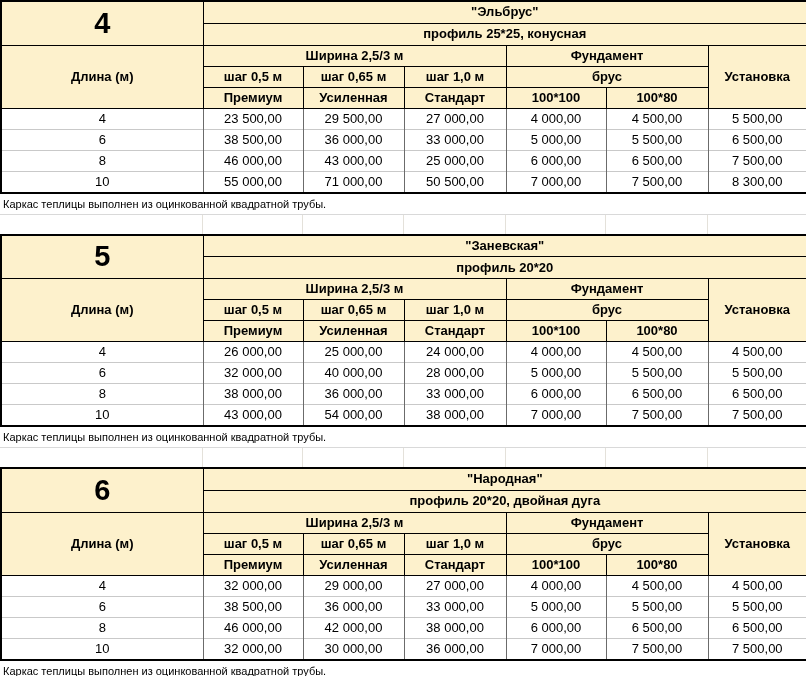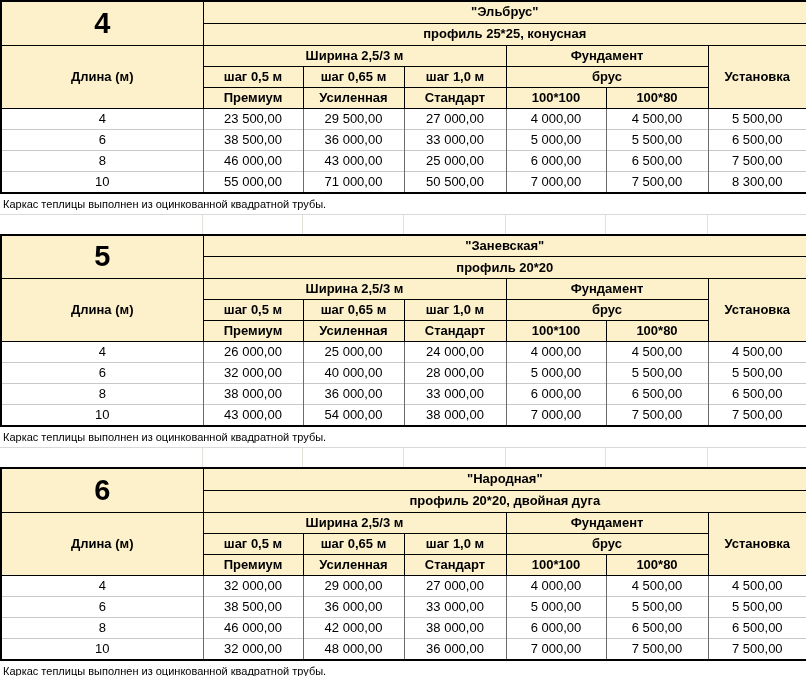--- a/index.html
+++ b/index.html
@@ -256,21 +256,21 @@
         <td class="d">46 000,00</td>
         <td class="d">42 000,00</td>
         <td class="d">38 000,00</td>
         <td class="d">6 000,00</td>
         <td class="d">6 500,00</td>
         <td class="d">6 500,00</td>
       </tr>
       <tr>
         <td class="d">10</td>
         <td class="d">32 000,00</td>
-        <td class="d">48 000,00</td>
+        <td class="d">30 000,00</td>
         <td class="d">36 000,00</td>
         <td class="d">7 000,00</td>
         <td class="d">7 500,00</td>
         <td class="d">7 500,00</td>
       </tr>
     </tbody>
       </table>
     <div class="note">Каркас теплицы выполнен из оцинкованной квадратной трубы.</div>
 
   </div>

